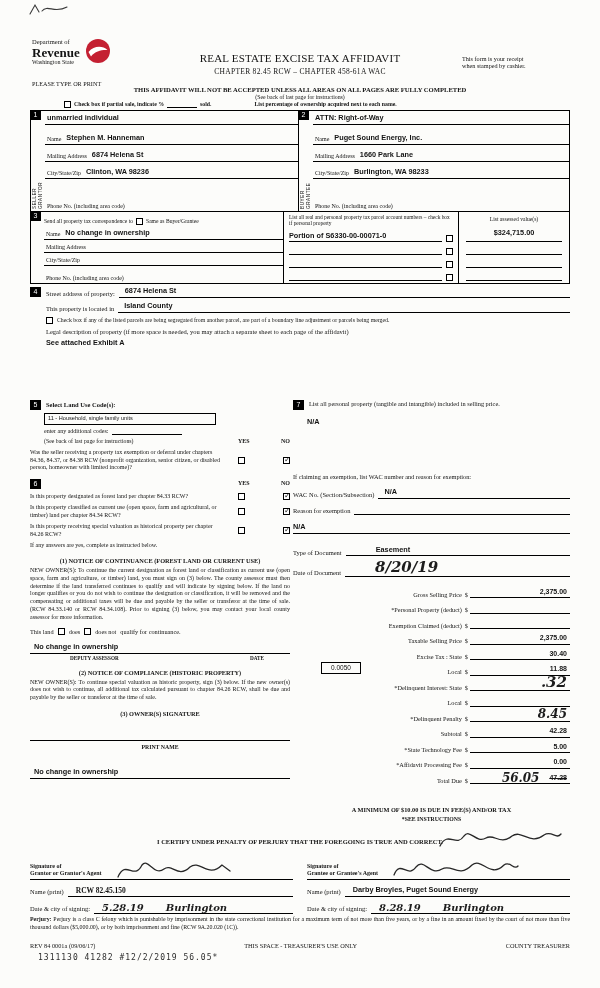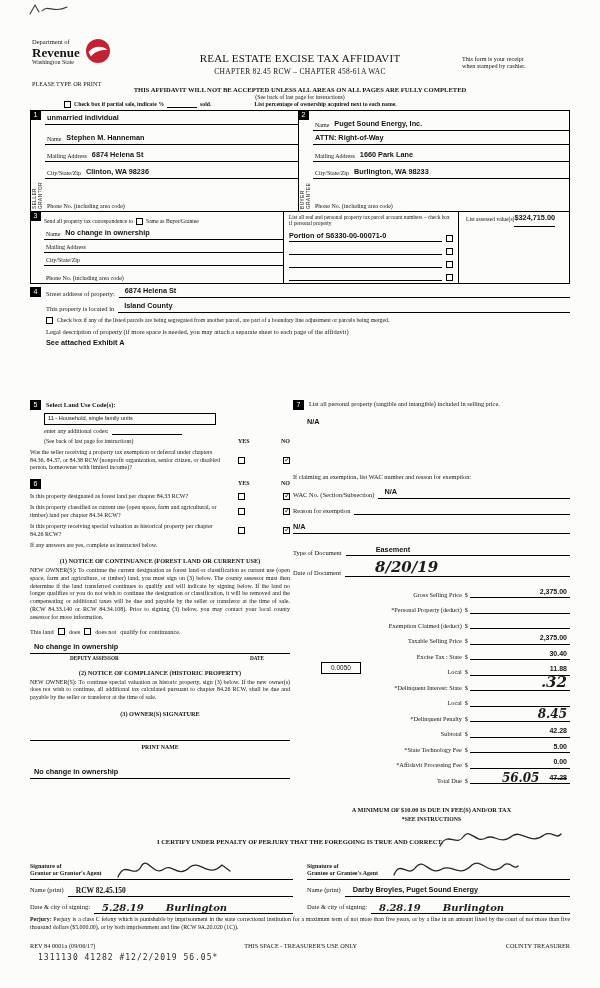--- a/index.html
+++ b/index.html
@@ -49,21 +49,21 @@
   .midrow{display:flex;border-top:1px solid #000;height:72px}
   .c3a{width:253px;border-right:1px solid #000;position:relative;padding-left:13px;display:flex;flex-direction:column}
   .c3a>.badge{position:absolute;left:-1px;top:-1px}
   .c3a-head{font-size:5.6px;padding-top:3px;display:flex;align-items:center;gap:3px;height:15px}
   .frow2{display:flex;align-items:flex-end;border-bottom:1px solid #000;height:13px;padding:0 3px 1px 2px}
   .frow2.last{border-bottom:none;flex:1}
   .c3b{width:175px;border-right:1px solid #000;padding:2px 5px;display:flex;flex-direction:column}
   .c3b-head{font-size:5.4px;line-height:1.15;height:15px}
   .prow{display:flex;align-items:flex-end;height:13px;gap:4px}
   .pv{flex:1;border-bottom:1px solid #000}
-  .c3c{flex:1;padding:2px 7px;display:flex;flex-direction:row}
+  .c3c{flex:1;padding:2px 7px;display:flex;flex-direction:column}
   .c3c-head{font-size:5.6px;text-align:center;height:15px;padding-top:2px}
   .av{border-bottom:1px solid #000;height:13px;text-align:center}
 
   .sec4{position:absolute;left:30px;top:287px;width:540px}
   .sec4>.badge{position:absolute;left:0;top:0}
   .sec4-body{margin-left:16px}
   .s4row{display:flex;align-items:flex-end;margin-bottom:4px}
   .lab6{font-size:6.5px;white-space:nowrap;margin-right:4px}
   .fillline{flex:1;border-bottom:1px solid #000;padding:0 0 1px 6px}
   .smalltext{font-size:5.8px}
@@ -116,21 +116,21 @@
   .certline{position:relative;text-align:center;font-weight:bold;font-size:6.5px}
   .sig-top{position:absolute;right:6px;top:-12px}
   .sigrow{display:flex;margin-top:8px}
   .sigcol{flex:1;display:flex;align-items:flex-end;border-bottom:1px solid #000;margin-right:14px;
           position:relative;height:26px}
   .sigcol:last-child{margin-right:0}
   .siglabels{font-size:6px;font-weight:bold;line-height:1.25;padding-bottom:1px}
   .sigarea{flex:1;position:relative;height:100%}
   .sigarea svg{position:absolute;bottom:-4px;left:12px}
   .namerow,.daterow{display:flex;margin-top:6px}
-  .nhalf{flex:1;display:flex;align-items:flex-start;margin-right:14px}
+  .nhalf{flex:1;display:flex;align-items:center;margin-right:14px}
   .nhalf:last-child{margin-right:0}
   .nline{flex:1;border-bottom:1px solid #000;padding:0 0 1px 8px}
   .stamp{font-weight:bold;font-size:7.5px}
   .handdate{display:flex;gap:22px}
   .handdate .hand{font-size:10px;line-height:.9}
 
   .perjury{position:absolute;left:30px;top:916px;width:540px;font-size:5.9px;line-height:1.3;text-align:justify}
   .footrow{position:absolute;left:30px;top:942px;width:540px;display:flex;justify-content:space-between;
            align-items:flex-end;font-size:6.3px}
   .stampline{position:absolute;left:38px;top:953px;font-family:"DejaVu Sans Mono",monospace;
@@ -210,26 +210,26 @@
         </div>
       </div>
 
       <div class="cell buyer">
         <span class="badge">2</span>
         <div class="sidestrip">
           <span class="vert">BUYER</span>
           <span class="vert">GRANTEE</span>
         </div>
         <div class="fields">
+          <div class="frow h14">
+            <span class="filled">ATTN: Right-of-Way</span>
+          </div>
           <div class="frow h20">
             <span class="lab">Name</span>
             <span class="filled">Puget Sound Energy, Inc.</span>
-          </div>
-          <div class="frow h14">
-            <span class="filled">ATTN: Right-of-Way</span>
           </div>
           <div class="frow h17">
             <span class="lab">Mailing Address</span>
             <span class="filled">1660 Park Lane</span>
           </div>
           <div class="frow h17">
             <span class="lab">City/State/Zip</span>
             <span class="filled">Burlington, WA 98233</span>
           </div>
           <div class="frow last">

